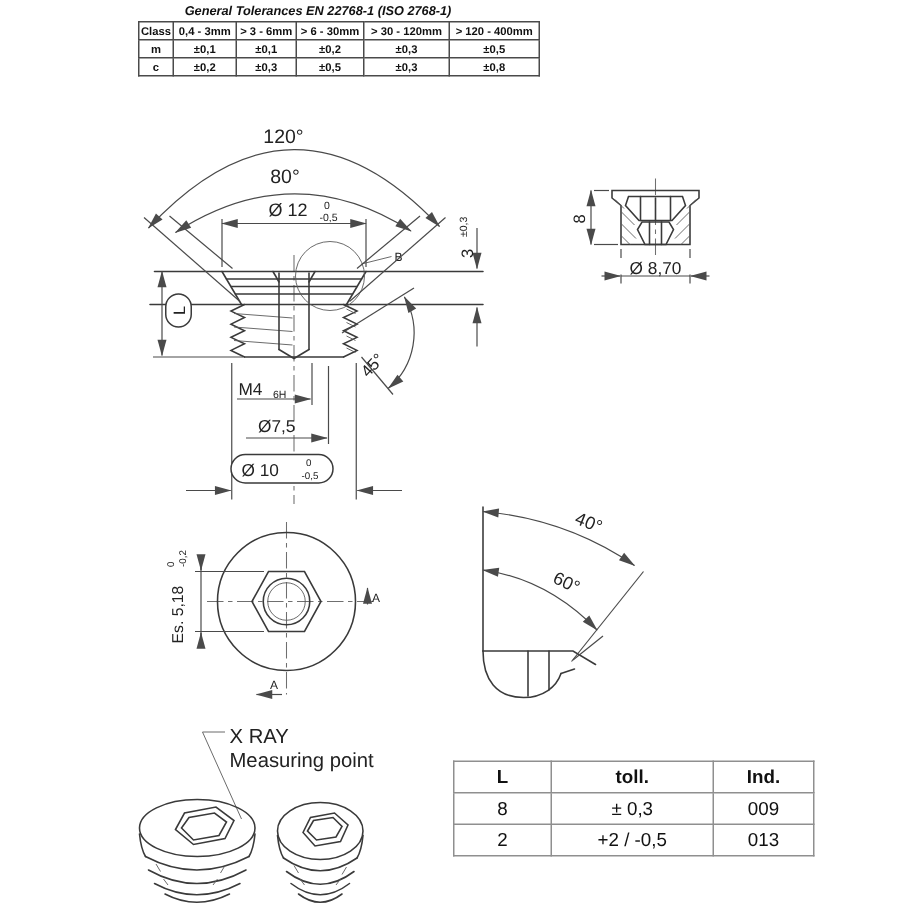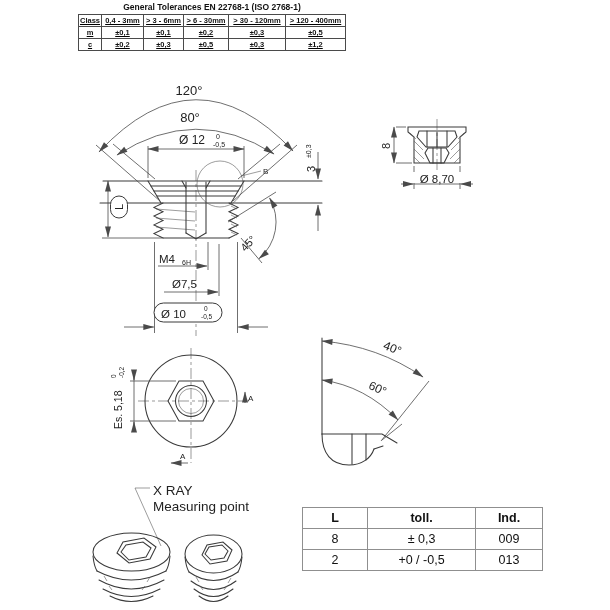--- a/index.html
+++ b/index.html
@@ -9,22 +9,22 @@
   
   .o{stroke:#3a3a3a;stroke-width:1.05;fill:none;stroke-linecap:round;}
   .d{stroke:#4a4a4a;stroke-width:0.8;fill:none;}
   .h{stroke:#5a5a5a;stroke-width:0.6;fill:none;}
   .c{stroke:#6f6f6f;stroke-width:0.7;fill:none;stroke-dasharray:11 3 3 3;}
   .cap{fill:#ffffff;stroke:#3a3a3a;stroke-width:1;}
   .wh{fill:#ffffff;stroke:none;}
   .t{fill:#222;font-family:"Liberation Sans",sans-serif;}
   
   .tolTitle{position:absolute;left:76px;top:2px;width:272px;text-align:center;
-            font-weight:bold;font-size:8.5px;color:#111;}
-  .tolTable{position:absolute;left:78px;top:14px;border-collapse:collapse;table-layout:fixed;text-decoration:underline;}
+            font-style:italic;font-weight:bold;font-size:8.5px;color:#111;}
+  .tolTable{position:absolute;left:92px;top:14px;border-collapse:collapse;table-layout:fixed;}
   .tolTable td{border:1px solid #4a4a4a;text-align:center;vertical-align:middle;
                font-weight:bold;font-size:7.5px;color:#111;padding:0;height:11px;white-space:nowrap;}
   
   .sizeTable{position:absolute;left:302px;top:507px;border-collapse:collapse;table-layout:fixed;}
   .sizeTable td{border:1px solid #8f8f8f;text-align:center;vertical-align:middle;
                 font-size:12.5px;color:#111;height:20px;padding:0;white-space:nowrap;}
   .sizeTable tr.hd td{font-weight:bold;}
 </style>
 </head>
 <body>
@@ -259,21 +259,21 @@
     <td>±0,2</td>
     <td>±0,3</td>
     <td>±0,5</td>
   </tr>
   <tr>
     <td>c</td>
     <td>±0,2</td>
     <td>±0,3</td>
     <td>±0,5</td>
     <td>±0,3</td>
-    <td>±1,2</td>
+    <td>±0,8</td>
   </tr>
 </tbody>
     </table>
 
 <table class="sizeTable">
   <colgroup>
     <col style="width:65px">
         <col style="width:108px">
         <col style="width:67px">
   </colgroup>
@@ -283,19 +283,19 @@
     <td>toll.</td>
     <td>Ind.</td>
   </tr>
   <tr>
     <td>8</td>
     <td>± 0,3</td>
     <td>009</td>
   </tr>
   <tr>
     <td>2</td>
-    <td>+0 / -0,5</td>
+    <td>+2 / -0,5</td>
     <td>013</td>
   </tr>
 </tbody>
     </table>
 
 </div>
 
 </body></html>

